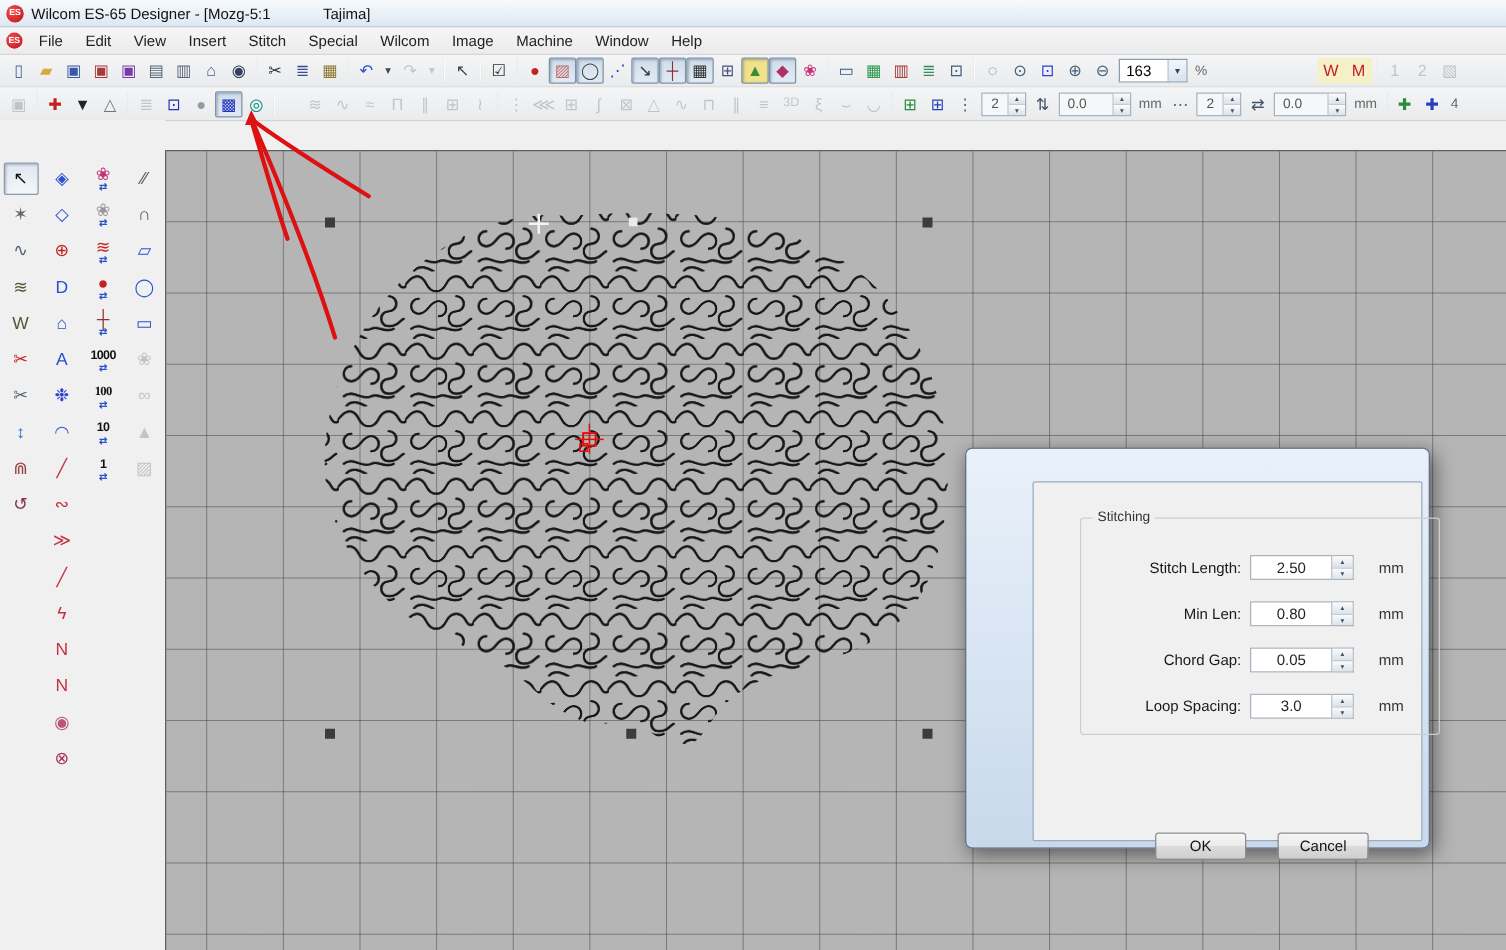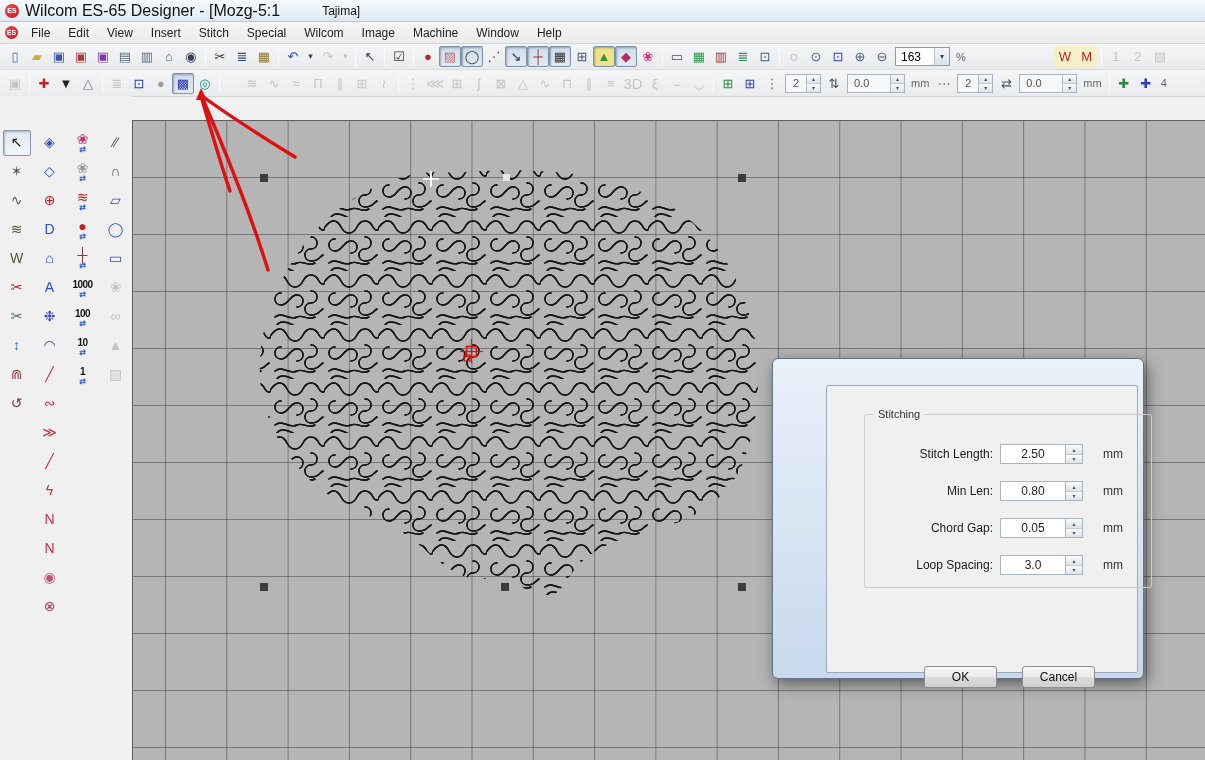--- a/index.html
+++ b/index.html
@@ -8,21 +8,21 @@
     background:#f0f0f0; }
   #page { position:relative; width:1205px; height:760px; overflow:hidden; }
 
   
   #titlebar { position:absolute; left:0; top:0; width:100%; height:22px;
     background:linear-gradient(#f7fafd,#dde8f3); border-bottom:1px solid #b9c6d4;
     display:flex; align-items:center; padding-left:5px; }
   .es-logo { width:14px; height:14px; border-radius:50%; background:radial-gradient(circle at 35% 35%, #f05050,#c00d18);
     color:#fff; font-size:7px; font-weight:bold; display:flex; align-items:center; justify-content:center;
     flex:0 0 auto; }
-  #titlebar .ttl { margin-left:6px; font-size:16px; color:#111; white-space:pre; }
+  #titlebar .ttl { margin-left:6px; font-size:12px; color:#111; white-space:pre; }
   #titlebar .ttl2 { margin-left:42px; font-size:12px; color:#111; }
 
   
   #menubar { position:absolute; left:0; top:22px; width:100%; height:22px;
     background:linear-gradient(#f6f6f6,#ebebeb); border-bottom:1px solid #d6d6d6;
     display:flex; align-items:center; padding-left:5px; }
   #menubar .es-logo { width:13px; height:13px; margin-right:4px; }
   .menu-item { padding:3px 9px; font-size:12px; color:#222; cursor:default; }
 
   
@@ -363,21 +363,21 @@
       <div class="tbtn disabled">
         <span class="glyph" style="color: rgb(154, 154, 154);">⊓</span>
       </div>
       <div class="tbtn disabled">
         <span class="glyph" style="color: rgb(154, 154, 154);">∥</span>
       </div>
       <div class="tbtn disabled">
         <span class="glyph" style="color: rgb(154, 154, 154);">≡</span>
       </div>
       <div class="tbtn disabled">
-        <span class="glyph" style="color: rgb(154, 154, 154); font-size: 15px;">3D</span>
+        <span class="glyph" style="color: rgb(154, 154, 154); font-size: 10px;">3D</span>
       </div>
       <div class="tbtn disabled">
         <span class="glyph" style="color: rgb(154, 154, 154);">ξ</span>
       </div>
       <div class="tbtn disabled">
         <span class="glyph" style="color: rgb(154, 154, 154);">⌣</span>
       </div>
       <div class="tbtn disabled">
         <span class="glyph" style="color: rgb(154, 154, 154);">◡</span>
       </div>
@@ -519,21 +519,21 @@
       <div class="pbtn disabled">
         <span class="g" style="color: rgb(153, 153, 153);">❀</span>
       </div>
       <div class="pbtn">
         <span class="g" style="color: rgb(85, 102, 119);">✂</span>
       </div>
       <div class="pbtn">
         <span class="g" style="color: rgb(42, 63, 208);">❉</span>
       </div>
       <div class="pbtn">
-        <span class="g num" style="color: rgb(17, 17, 17);">100</span>
+        <span class="g num" style="color: rgb(17, 17, 17); font-family: Liberation Serif, serif;">100</span>
         <span class="sub">⇄</span>
       </div>
       <div class="pbtn disabled">
         <span class="g" style="color: rgb(153, 153, 153);">∞</span>
       </div>
       <div class="pbtn">
         <span class="g" style="color: rgb(42, 111, 208);">↕</span>
       </div>
       <div class="pbtn">
         <span class="g" style="color: rgb(42, 79, 208);">◠</span>

